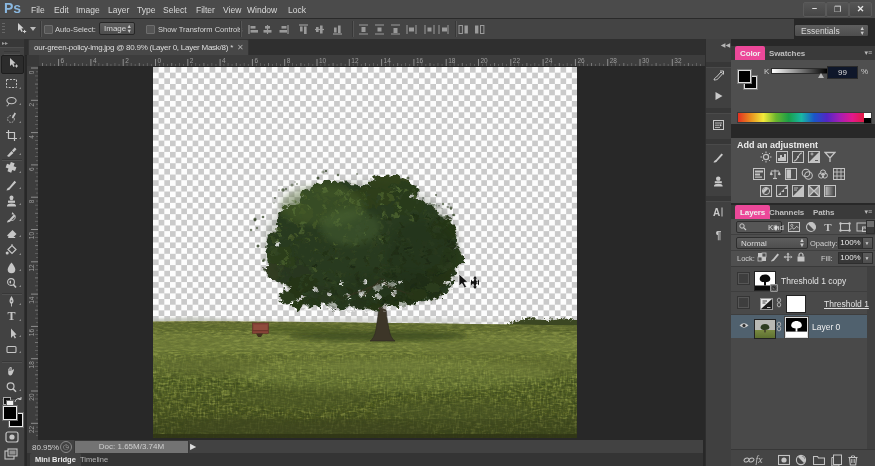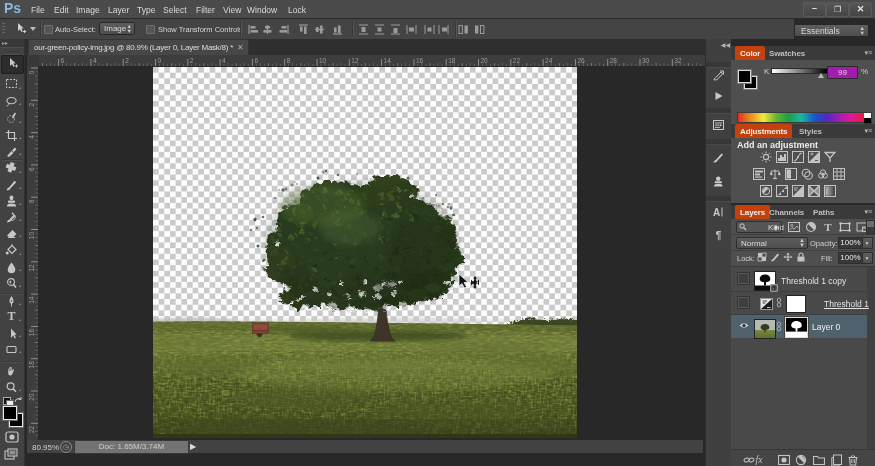--- a/index.html
+++ b/index.html
@@ -28,21 +28,21 @@
   #doctab{position:absolute;left:3px;top:0;height:16px;background:#474747;border:1px solid #353535;border-bottom:none;color:#dedede;font-size:8px;letter-spacing:-0.25px;padding:0 5px;line-height:16px;border-radius:2px 2px 0 0;}
   
   #statusbar{position:absolute;left:2px;top:401px;width:676px;height:13px;background:#424242;color:#cfcfcf;font-size:8px;}
   #mbbar{position:absolute;left:2px;top:414px;width:676px;height:13px;background:#343434;color:#b5b5b5;font-size:8px;}
   
   #dock{left:705px;top:39px;width:26px;height:427px;background:#404040;border-left:1px solid #2e2e2e;}
   
   #panels{left:731px;top:39px;width:144px;height:427px;background:#282828;}
   .ptabbar{position:absolute;left:0;width:144px;height:14px;background:#3a3a3a;}
   .ptab{position:absolute;top:0;height:14px;font-size:8px;font-weight:bold;color:#bebebe;padding:0 5px;line-height:15px;letter-spacing:-0.1px;}
-  .ptabact{background:#c2410c;color:#f0f0f0;border-radius:2px 2px 0 0;}
+  .ptabact{background:#ec4899;color:#f0f0f0;border-radius:2px 2px 0 0;}
   .pbody{position:absolute;left:0;width:144px;background:#4f4f4f;}
   .pmenu{position:absolute;right:3px;top:4px;color:#bbb;font-size:7px;}
 </style>
 </head>
 <body>
 <div id="app">
 
   <div class="abs" id="menubar">
     <span id="pslogo">Ps</span>
     <span class="mi" style="left:31px">File</span>
@@ -652,20 +652,24 @@
         </g>
     </svg>
 
     <div id="statusbar">
       <span style="position:absolute;left:5px;top:3px;">80.95%</span>
       <span style="position:absolute;left:33px;top:1px;width:10px;height:10px;border:1px solid #8a8a8a;border-radius:50%;color:#aaa;font-size:7px;text-align:center;line-height:10px;">◷</span>
       <div style="position:absolute;left:47px;top:0px;width:113px;height:12px;background:#737373;border:1px solid #383838;text-align:center;line-height:12px;">Doc: 1.65M/3.74M</div>
       <span style="position:absolute;left:163px;top:2px;color:#ddd;">▶</span>
     </div>
 
+    <div id="mbbar">
+      <div style="position:absolute;left:3px;top:0;height:13px;padding:0 5px;background:#424242;color:#e8e8e8;font-weight:bold;font-size:7.5px;line-height:13px;border-radius:2px 2px 0 0;">Mini Bridge</div>
+      <div style="position:absolute;left:48px;top:0;height:13px;padding:0 5px;line-height:13px;font-size:7.5px;">Timeline</div>
+    </div>
   </div>
 
   <svg class="abs" id="canvasimg" style="left:153px;top:67px" width="424" height="371" xmlns="http://www.w3.org/2000/svg">
       <defs>
         <pattern id="checker" width="11.32" height="11.32" patternUnits="userSpaceOnUse">
           <rect width="11.32" height="11.32" fill="#fdfdfd"></rect>
           <rect x="0" y="0" width="5.66" height="5.66" fill="#cacaca"></rect>
           <rect x="5.66" y="5.66" width="5.66" height="5.66" fill="#cacaca"></rect>
         </pattern>
         <linearGradient id="grassg" x1="0" y1="0" x2="0" y2="1">
@@ -1589,30 +1593,25 @@
         <div class="ptab ptabact" style="left:4px;">Color</div>
         <div class="ptab" style="left:33px;">Swatches</div>
         <div class="pmenu" style="top:3px;">▾≡</div>
       </div>
       <div class="pbody" style="top:21px;height:64px;">
         <div style="position:absolute;left:7px;top:10px;width:11px;height:11px;background:#000;border:1px solid #dcdcdc;outline:1px solid #777;z-index:2;"></div>
         <div style="position:absolute;left:13px;top:16px;width:11px;height:11px;background:#000;border:1px solid #dcdcdc;outline:1px solid #777;"></div>
         <div style="position:absolute;left:33px;top:7px;color:#ccc;font-size:8px;">K</div>
         <div style="position:absolute;left:40px;top:8px;width:55px;height:4px;border:1px solid #2c2c2c;background:linear-gradient(to right,#ffffff,#000000);"></div>
         <div style="position:absolute;left:87px;top:13px;width:0;height:0;border-left:3.5px solid transparent;border-right:3.5px solid transparent;border-bottom:5px solid #b5b5b5;"></div>
-        <div style="position:absolute;left:96px;top:6px;width:29px;height:11px;background:#a21caf;border:1px solid #2a2a2a;color:#ddd;font-size:8px;text-align:center;line-height:11px;">99</div>
+        <div style="position:absolute;left:96px;top:6px;width:29px;height:11px;background:#0f172a;border:1px solid #2a2a2a;color:#ddd;font-size:8px;text-align:center;line-height:11px;">99</div>
         <div style="position:absolute;left:130px;top:7px;color:#ccc;font-size:8px;">%</div>
         <div style="position:absolute;left:6px;top:52px;width:127px;height:9px;background:linear-gradient(to right,#e33022,#e98f1f,#f2ea3a,#69b52e,#1a9e48,#19b7a4,#1a56c8,#5226c4,#a31eb5,#e3188c,#e31a3c);border:1px solid #3a3a3a;"></div>
         <div style="position:absolute;left:133px;top:52px;width:7px;height:5.5px;background:#fff;border-top:1px solid #3a3a3a;border-right:1px solid #3a3a3a;"></div>
         <div style="position:absolute;left:133px;top:57.5px;width:7px;height:5.5px;background:#000;border-bottom:1px solid #3a3a3a;border-right:1px solid #3a3a3a;"></div>
-      </div>
-      <div class="ptabbar" style="top:85px;">
-        <div class="ptab ptabact" style="left:4px;">Adjustments</div>
-        <div class="ptab" style="left:63px;">Styles</div>
-        <div class="pmenu" style="top:3px;">▾≡</div>
       </div>
       <div class="pbody" style="top:99px;height:65px;">
         <div style="position:absolute;left:6px;top:2px;color:#ececec;font-size:9px;font-weight:bold;">Add an adjustment</div>
         <svg width="144" height="0" style="position:absolute">
           <defs>
             <linearGradient id="pgrad" x1="0" y1="0" x2="1" y2="0">
               <stop offset="0" stop-color="#bbb"></stop>
               <stop offset="1" stop-color="#444"></stop>
             </linearGradient>
           </defs>

